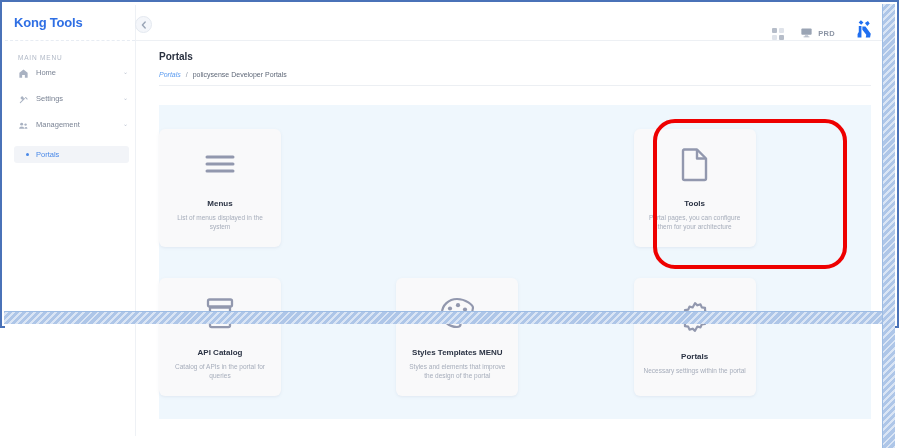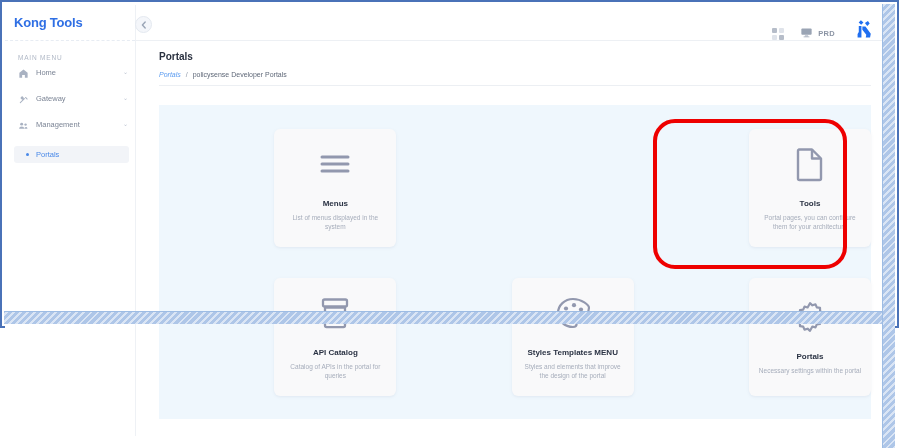--- a/index.html
+++ b/index.html
@@ -242,21 +242,21 @@
     grid-template-columns: repeat(3, 1fr);
     grid-template-rows: repeat(2, 1fr);
     align-items: center;
     justify-items: center;
     padding: 8px 0;
   }
   .grid-cell {
     width: 100%; height: 100%;
     display: flex;
     align-items: center;
-    justify-content: flex-end;
+    justify-content: flex-start;
   }
   .card {
     width: 122px;
     min-height: 118px;
     background: #f9f9fa;
     border-radius: 6px;
     box-shadow: 0 1px 3px rgba(120,140,170,.13);
     display: flex;
     flex-direction: column;
     align-items: center;
@@ -324,21 +324,21 @@
       </div>
 
       <div class="nav-item">
         <span class="nav-icon">
           <svg width="11" height="11" viewBox="0 0 24 24" fill="none" stroke="currentColor" stroke-width="2.2" stroke-linecap="round">
             <path d="M5 19 14 10"></path>
             <path d="M9 4.5 13.5 9 9.5 13 5 8.5z" fill="currentColor" stroke="none"></path>
             <path d="M16.5 7.5 20 11"></path>
           </svg>
         </span>
-        <span class="nav-label">Gateway</span>
+        <span class="nav-label">Settings</span>
         <span class="nav-caret">⌄</span>
       </div>
 
       <div class="nav-item">
         <span class="nav-icon">
           <svg width="11" height="11" viewBox="0 0 24 24" fill="currentColor">
             <circle cx="8" cy="9" r="3.2"></circle>
             <circle cx="16.5" cy="10" r="2.6"></circle>
             <path d="M2.5 19c0-3.2 2.6-5 5.5-5s5.5 1.8 5.5 5z"></path>
             <path d="M14 19c0-2.4 1.4-4 3.4-4s3.1 1.4 3.1 4z"></path>

